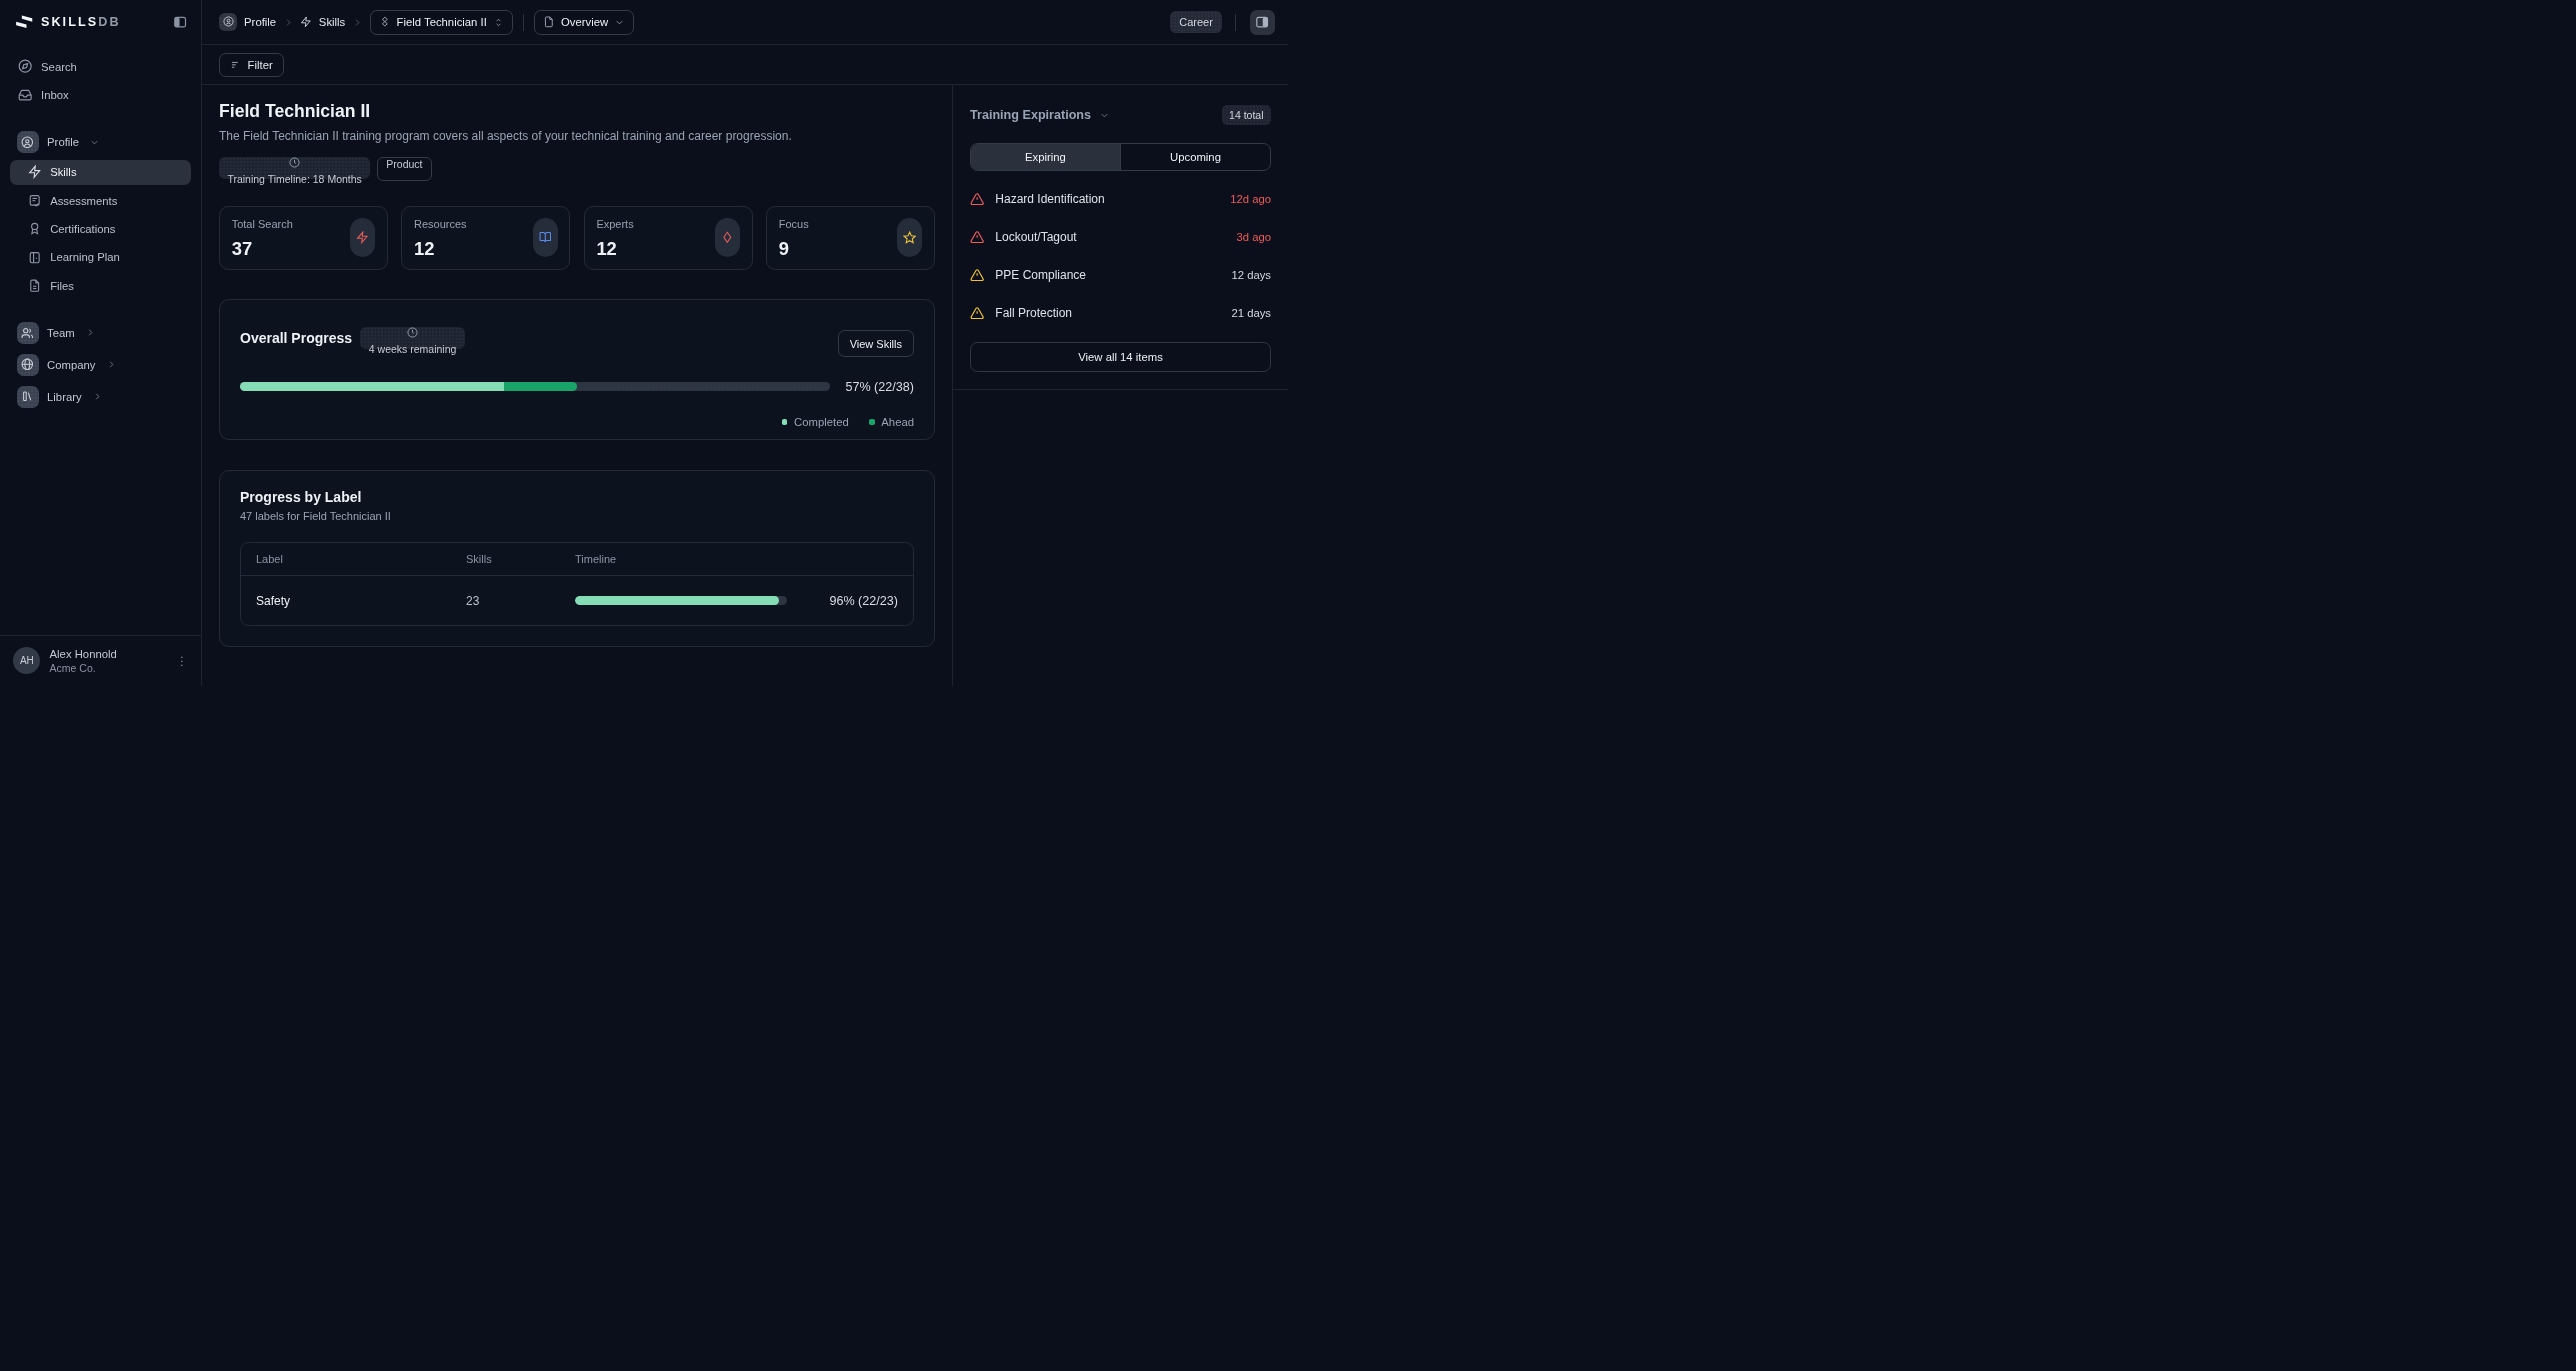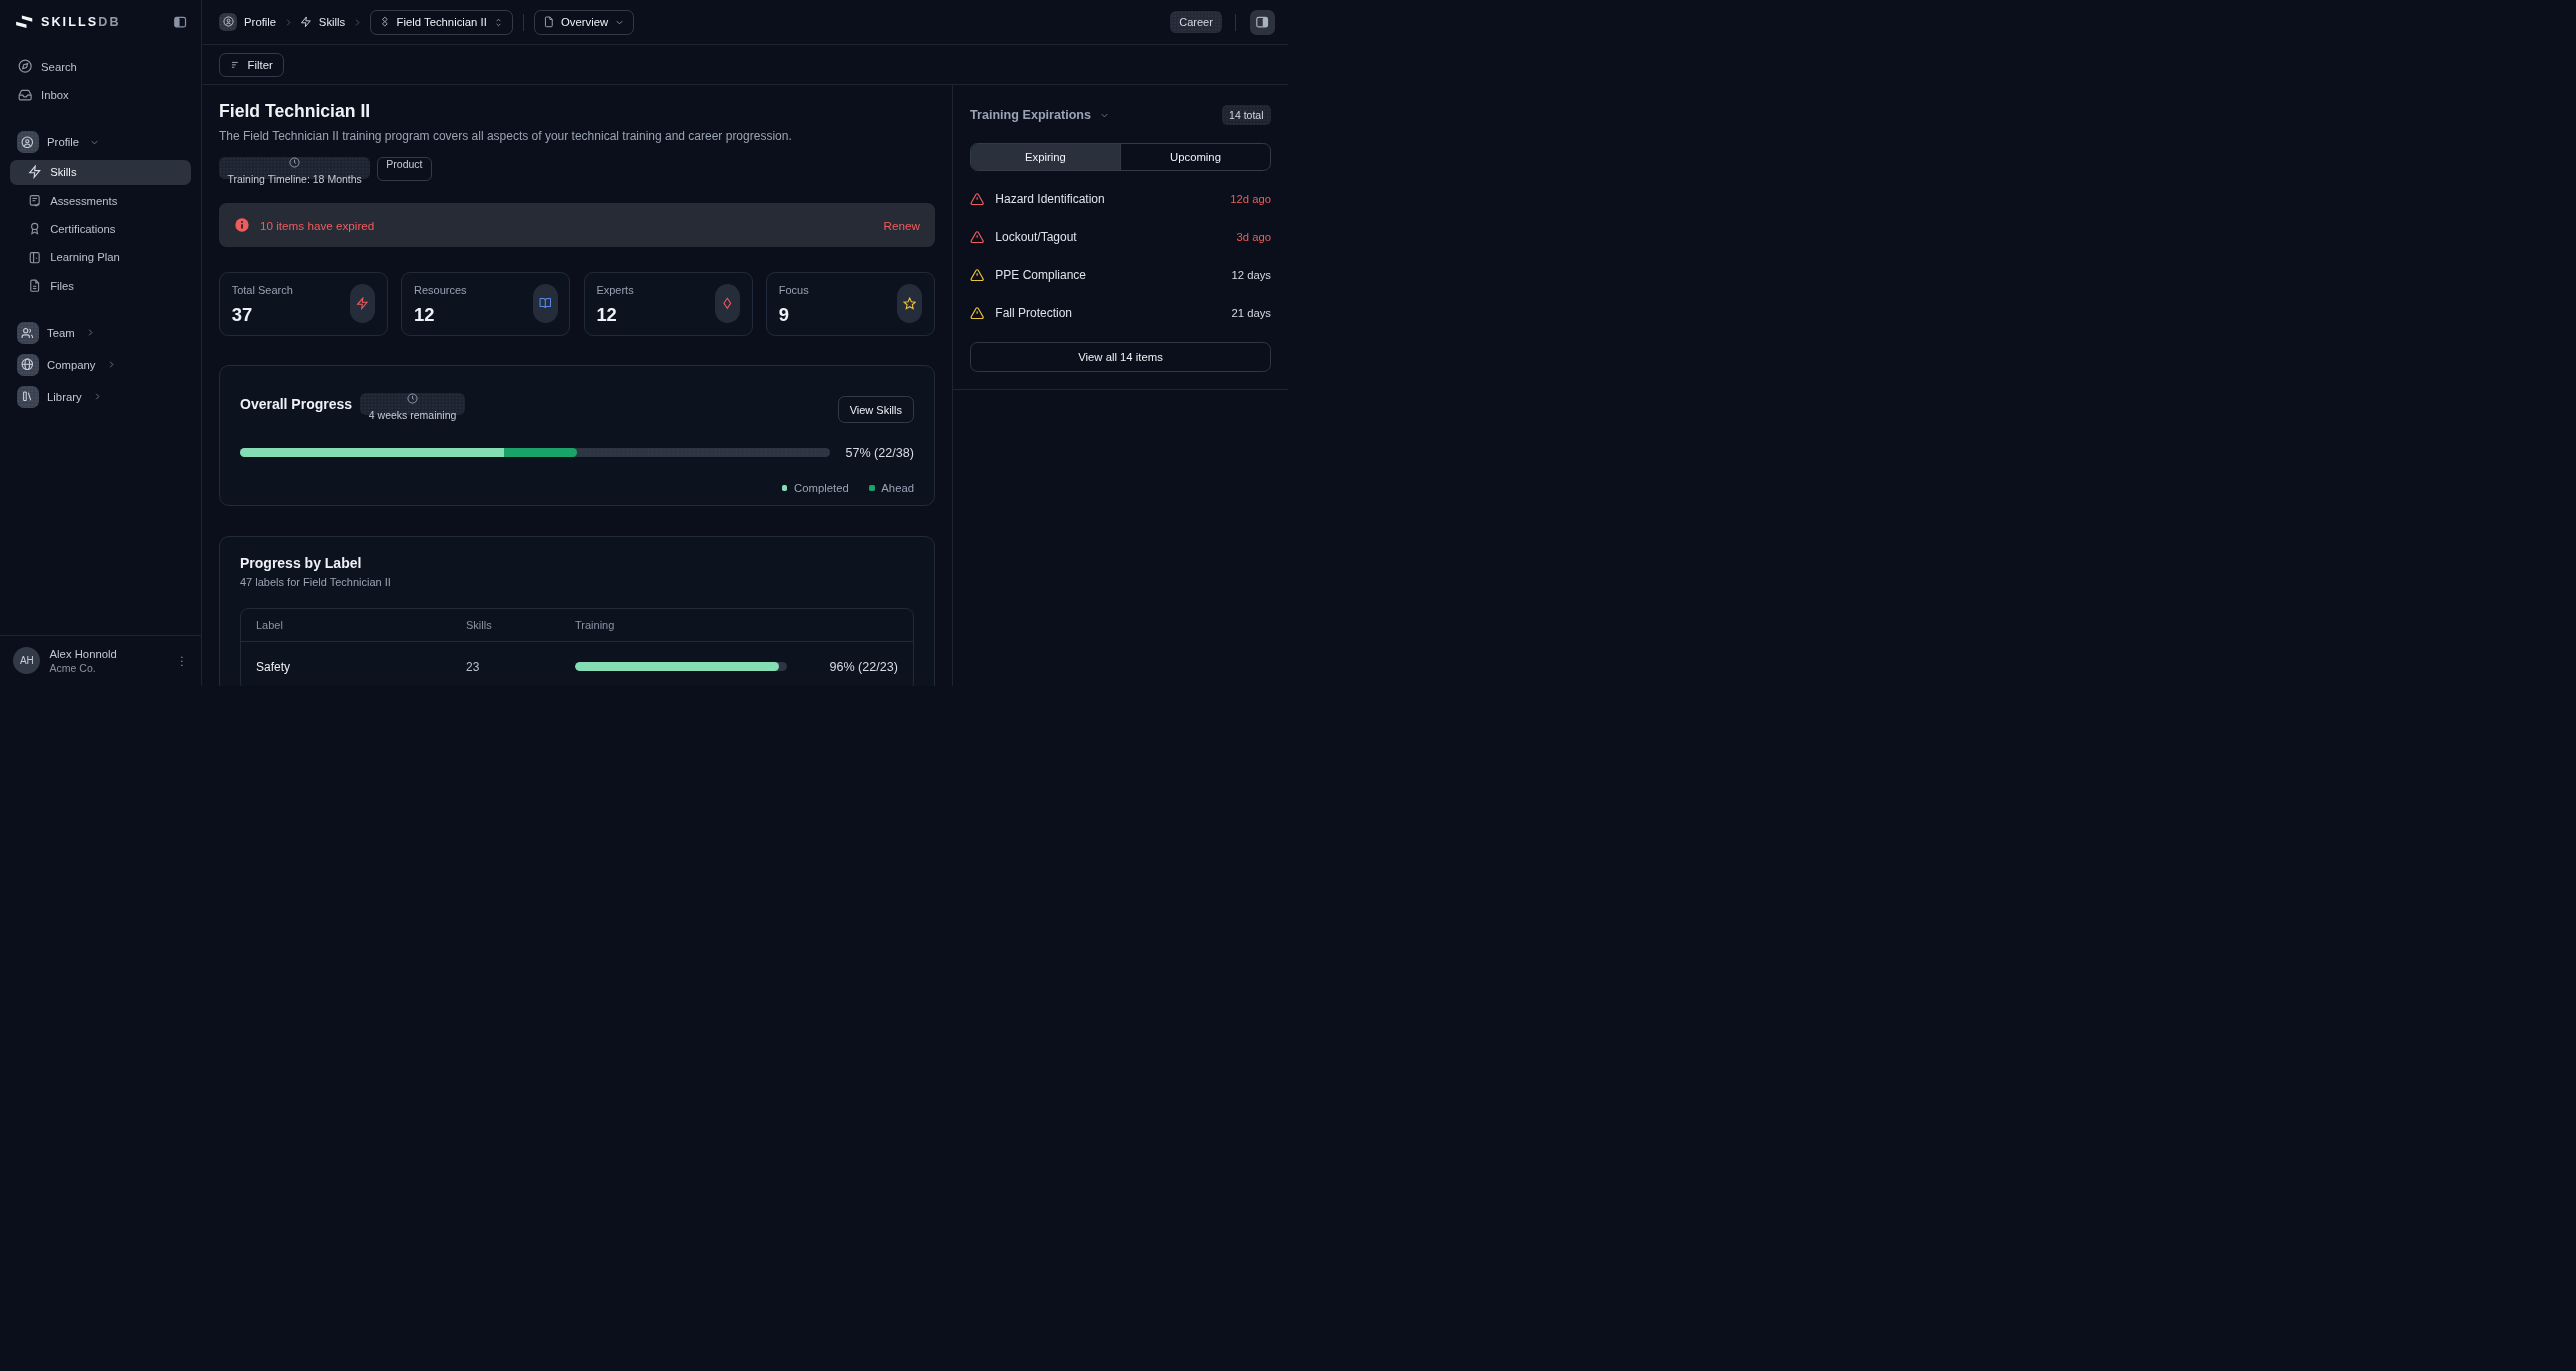--- a/index.html
+++ b/index.html
@@ -392,31 +392,20 @@
                   <polyline points="12 6 12 12 15 14"></polyline>
                 </svg>
               </span>
             <span>Training Timeline: 18 Months</span>
           </span>
           <span class="badge outline">
               <span>Product</span>
             </span>
         </div>
 
-        <div class="alert">
-          <span>
-              <svg width="16" height="16" viewBox="0 0 24 24">
-                <circle cx="12" cy="12" r="10" fill="#ee5d5c"></circle>
-                <circle cx="12" cy="7.5" r="1.6" fill="#262b36"></circle>
-                <rect x="10.6" y="10.5" width="2.8" height="7" rx="1.4" fill="#262b36"></rect>
-              </svg>
-            </span>
-          <span class="alert-text">10 items have expired</span>
-          <span class="alert-action">Renew</span>
-        </div>
 
         <div class="stats">
           <div class="stat">
             <div>
                 <div class="stat-label">Total Search</div>
                 <div class="stat-value">37</div>
               </div>
             <div class="stat-pill" style="color: rgb(238, 93, 92);">
                 <svg width="12.6" height="12.6" viewBox="0 0 24 24" fill="none" stroke="currentColor" stroke-width="2">
                   <polygon points="13 2 3 14 12 14 11 22 21 10 12 10 13 2"></polygon>
@@ -492,21 +481,21 @@
           </div>
         </section>
 
         <section class="card bylabel">
           <div class="card-title">Progress by Label</div>
           <div class="card-sub">47 labels for Field Technician II</div>
           <div class="table">
             <div class="thead">
               <span class="col-label">Label</span>
               <span class="col-skills">Skills</span>
-              <span>Training</span>
+              <span>Timeline</span>
             </div>
             <div class="trow">
               <span class="col-label">Safety</span>
               <span class="col-skills">23</span>
               <span class="col-progress">
                 <span class="row-track">
                     <span class="row-fill" style="display: block; width: 96%; background: rgb(132, 221, 180);"></span>
                   </span>
                 <span class="row-pct">96% (22/23)</span>
               </span>

